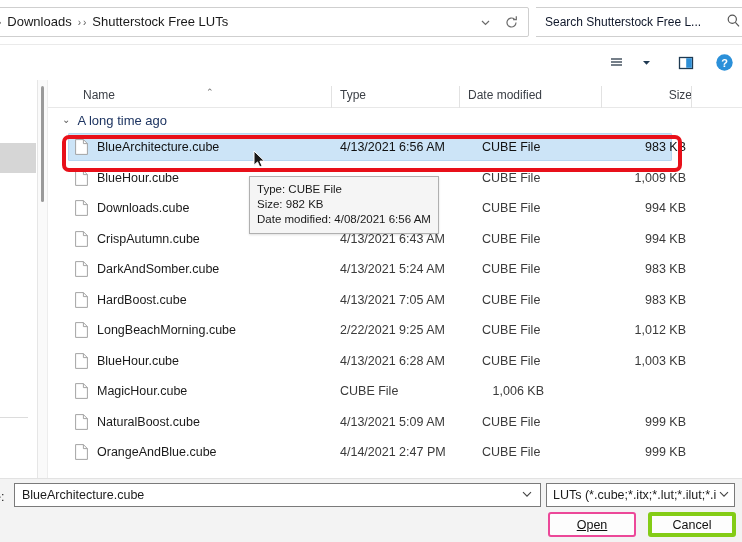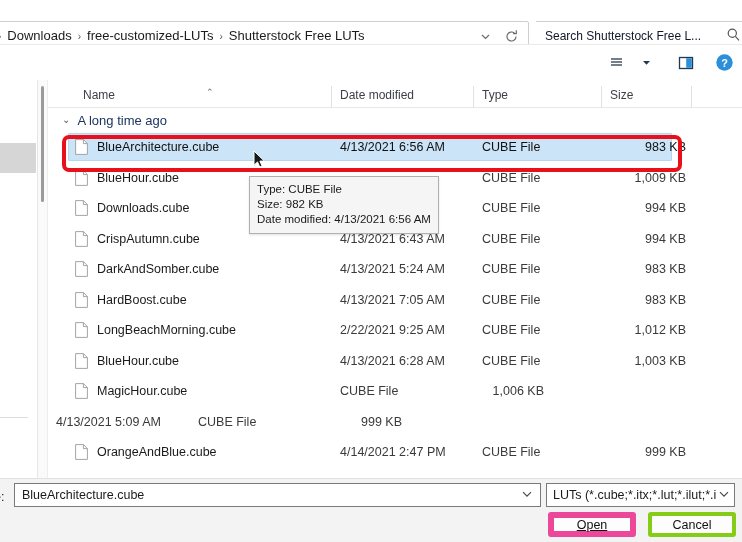--- a/index.html
+++ b/index.html
@@ -7,21 +7,21 @@
     width: 742px; height: 542px;
     font-family: "Liberation Sans", sans-serif;
     background: #ffffff;
     overflow: hidden;
     -webkit-font-smoothing: antialiased;
   }
   #app { position: relative; width: 742px; height: 542px; background: #fff; }
 
   
   .topbar {
-    position: absolute; left: 0; top: 16px; width: 742px; height: 45px;
+    position: absolute; left: 0; top: 2px; width: 742px; height: 45px;
     background: #ffffff;
     padding-left: 21px;
   }
   .addressbar {
     position: absolute; left: -8px; top: 5px; width: 537px; height: 30px;
     border: 1px solid #cfcfcf; background: #fff; border-radius: 2px;
     display: flex; align-items: center; padding: 0 4px;
   }
   .crumb {
     font-size: 13px; color: #1a1a1a; padding: 2px 5px; white-space: nowrap;
@@ -98,21 +98,21 @@
     font-size: 12px; color: #3b3f46; padding-bottom: 5px;
     position: relative; white-space: nowrap;
   }
   .col .sep {
     position: absolute; right: 0; top: -2px; width: 1px; height: 22px;
     background: #e2e2e2;
   }
   .col-name  { width: 284px; padding-left: 35px; }
   .col-date  { width: 142px; padding-left: 8px; }
   .col-type  { width: 128px; padding-left: 8px; }
-  .col-size  { width: 90px;  padding-left: 8px; }
+  .col-size  { width: 90px;  padding-left: 8px; text-align: right; }
   .col-last  { flex: 1; }
   .sort-caret {
     position: absolute; left: 158px; top: -1px; font-size: 9px; color: #6b6b6b;
     line-height: 10px;
   }
 
   .group-row {
     height: 24px; display: flex; align-items: center; padding-left: 14px;
     gap: 7px;
   }
@@ -182,38 +182,37 @@
   .filter-select .val {
     flex: 1; font-size: 12.5px; color: #1a1a1a; white-space: nowrap; overflow: hidden;
   }
   .filter-select .chev { color: #444; font-size: 10px; padding-left: 2px; }
   .btn {
     position: absolute; top: 512px; height: 25px; width: 88px;
     background: #fdfdfd; border: 4px solid #84cc16; border-radius: 3px;
     font-size: 12.5px; color: #111; display: flex; align-items: center;
     justify-content: center; font-family: "Liberation Sans", sans-serif;
   }
-  .btn-open { left: 548px; border: 6px solid #ec4899; text-decoration: underline; }
+  .btn-open { left: 548px; border: 2px solid #ec4899; text-decoration: underline; }
   .btn-cancel { left: 648px; }
 
   .hline-top { position: absolute; left: 0; top: 44px; width: 742px; height: 1px; background: #eaeaea; }
   .hline-bottom { position: absolute; left: 0; top: 478px; width: 742px; height: 1px; background: #e2e2e2; }
   .panel-left-edge { position: absolute; left: 47px; top: 80px; width: 1px; height: 398px; background: #ededed; }
 </style>
 </head>
 <body>
 
 <div id="app">
 
   <div class="topbar">
     <div class="addressbar">
       <span class="crumb-sep">›</span>
       <span class="crumb">Downloads</span>
       <span class="crumb-sep">›</span>
-      <span class="crumb">free-customized-LUTs</span>
       <span class="crumb-sep">›</span>
       <span class="crumb">Shutterstock Free  LUTs</span>
       <span class="addr-spacer"></span>
       <span class="addr-btn">
         <svg width="13" height="13" viewBox="0 0 13 13">
             <path d="M3 5 L6.5 8.5 L10 5" fill="none" stroke="#6b6b6b" stroke-width="1.2"></path>
           </svg>
       </span>
       <span class="addr-btn">
         <svg width="15" height="15" viewBox="0 0 15 15">
@@ -279,26 +278,26 @@
   <div class="panel-left-edge"></div>
 
   <div class="listarea">
 
     <div class="colheader">
       <div class="col col-name">
         <span class="sort-caret">⌃</span>
         <span>Name</span>
         <span class="sep"></span>
       </div>
+      <div class="col col-type">
+        <span>Type</span>
+        <span class="sep"></span>
+      </div>
       <div class="col col-date">
         <span>Date modified</span>
-        <span class="sep"></span>
-      </div>
-      <div class="col col-type">
-        <span>Type</span>
         <span class="sep"></span>
       </div>
       <div class="col col-size">
         <span>Size</span>
         <span class="sep"></span>
       </div>
       <div class="col col-last"></div>
     </div>
 
     <div class="group-row">
@@ -409,20 +408,27 @@
             <svg class="fileicon" viewBox="0 0 13 16">
               <path d="M0.6 0.6 L8.4 0.6 L12.4 4.6 L12.4 15.4 L0.6 15.4 Z" fill="#ffffff" stroke="#9a9a9a" stroke-width="0.9"></path>
               <path d="M8.4 0.6 L8.4 4.6 L12.4 4.6" fill="none" stroke="#9a9a9a" stroke-width="0.9"></path>
             </svg>
             <span>MagicHour.cube</span>
           </div>
           <div class="cell c-type">CUBE File</div>
           <div class="cell c-size">1,006 KB</div>
         </div>
         <div class="row">
+          <div class="cell c-name">
+            <svg class="fileicon" viewBox="0 0 13 16">
+              <path d="M0.6 0.6 L8.4 0.6 L12.4 4.6 L12.4 15.4 L0.6 15.4 Z" fill="#ffffff" stroke="#9a9a9a" stroke-width="0.9"></path>
+              <path d="M8.4 0.6 L8.4 4.6 L12.4 4.6" fill="none" stroke="#9a9a9a" stroke-width="0.9"></path>
+            </svg>
+            <span>NaturalBoost.cube</span>
+          </div>
           <div class="cell c-date">4/13/2021 5:09 AM</div>
           <div class="cell c-type">CUBE File</div>
           <div class="cell c-size">999 KB</div>
         </div>
         <div class="row">
           <div class="cell c-name">
             <svg class="fileicon" viewBox="0 0 13 16">
               <path d="M0.6 0.6 L8.4 0.6 L12.4 4.6 L12.4 15.4 L0.6 15.4 Z" fill="#ffffff" stroke="#9a9a9a" stroke-width="0.9"></path>
               <path d="M8.4 0.6 L8.4 4.6 L12.4 4.6" fill="none" stroke="#9a9a9a" stroke-width="0.9"></path>
             </svg>
@@ -433,21 +439,21 @@
           <div class="cell c-size">999 KB</div>
         </div>
       </div>
   </div>
 
   <div class="annot"></div>
 
   <div class="tooltip">
     <div>Type: CUBE File</div>
     <div>Size: 982 KB</div>
-    <div>Date modified: 4/13/2021 6:56 AM</div>
+    <div>Date modified: 4/08/2021 6:56 AM</div>
   </div>
 
   <div class="cursor">
     <svg width="13" height="19" viewBox="0 0 13 19">
       <path d="M1 1 L1 15.2 L4.5 11.9 L6.8 17 L9.1 16 L6.9 11.1 L11.4 11.1 Z" fill="#1a1a1a" stroke="#fff" stroke-width="1"></path>
     </svg>
   </div>
 
   <div class="hline-bottom"></div>
 

